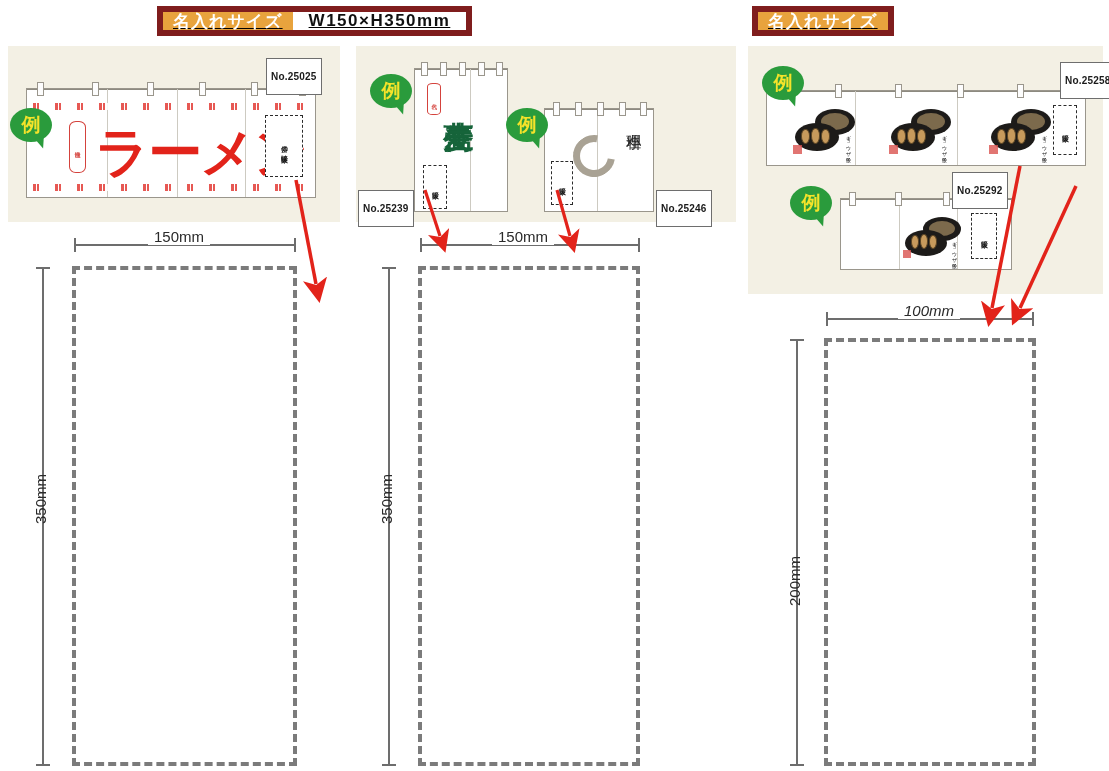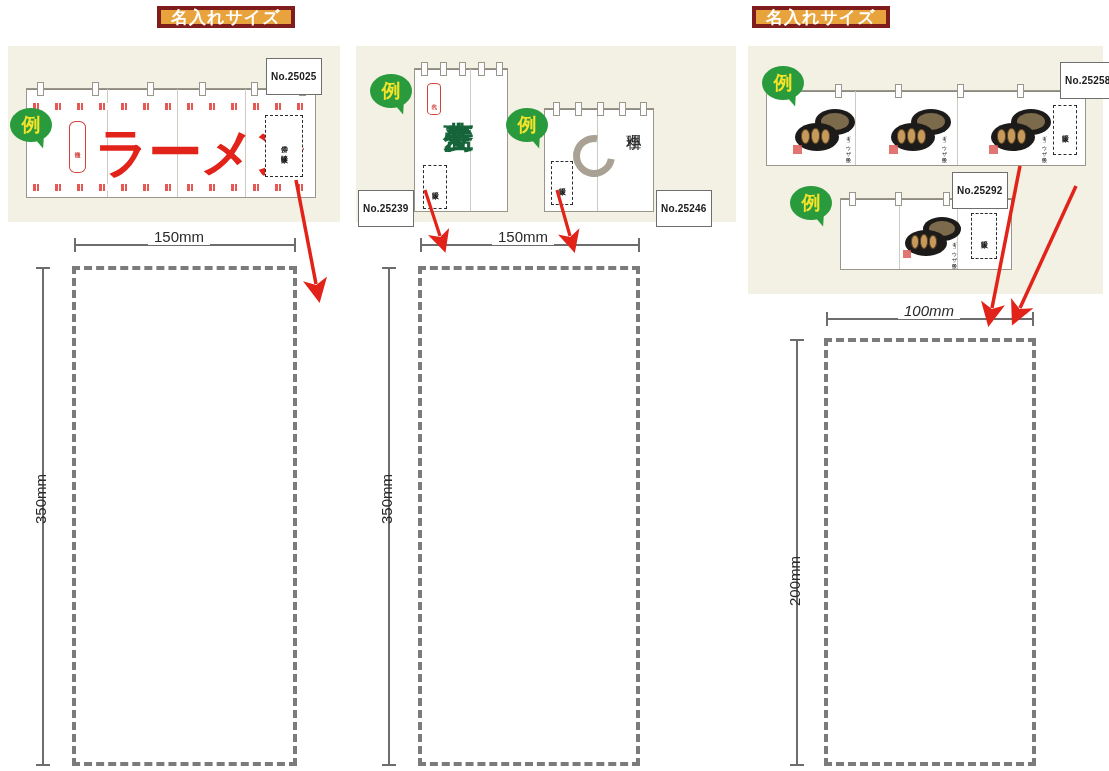--- a/index.html
+++ b/index.html
@@ -14,23 +14,24 @@
     height: 771px;
     background: #ffffff;
     overflow: hidden;
   }
 
   
   .size-badge {
     position: absolute;
     display: flex;
     align-items: stretch;
-    height: 22px;
-    border: 4px solid #7f1d1d;
-    background: #ffffff;
+    height: 30px;
+    border: 6px solid #7f1d1d;
+    background: #ffffff;
+    text-decoration: underline;
   }
   .size-badge .badge-label {
     background: #e8a33d;
     color: #ffffff;
     font-size: 17px;
     font-weight: bold;
     letter-spacing: 1px;
     padding: 0 10px;
     display: flex;
     align-items: center;
@@ -292,20 +293,21 @@
     pointer-events: none;
   }
 </style>
 </head>
 <body>
 
 <div id="page">
 
   <div class="size-badge" id="badge-left">
     <div class="badge-label">名入れサイズ</div>
+    <div class="badge-value">W150×H350mm</div>
   </div>
 
   <div class="size-badge" id="badge-right">
     <div class="badge-label">名入れサイズ</div>
   </div>
 
   <div class="panel" id="panel-a">
     <div class="panel-top" style="left:0; top:0; width:332px; height:176px;"></div>
     <div class="panel-bottom" style="left:0; top:176px; width:332px; height:549px;"></div>
 

